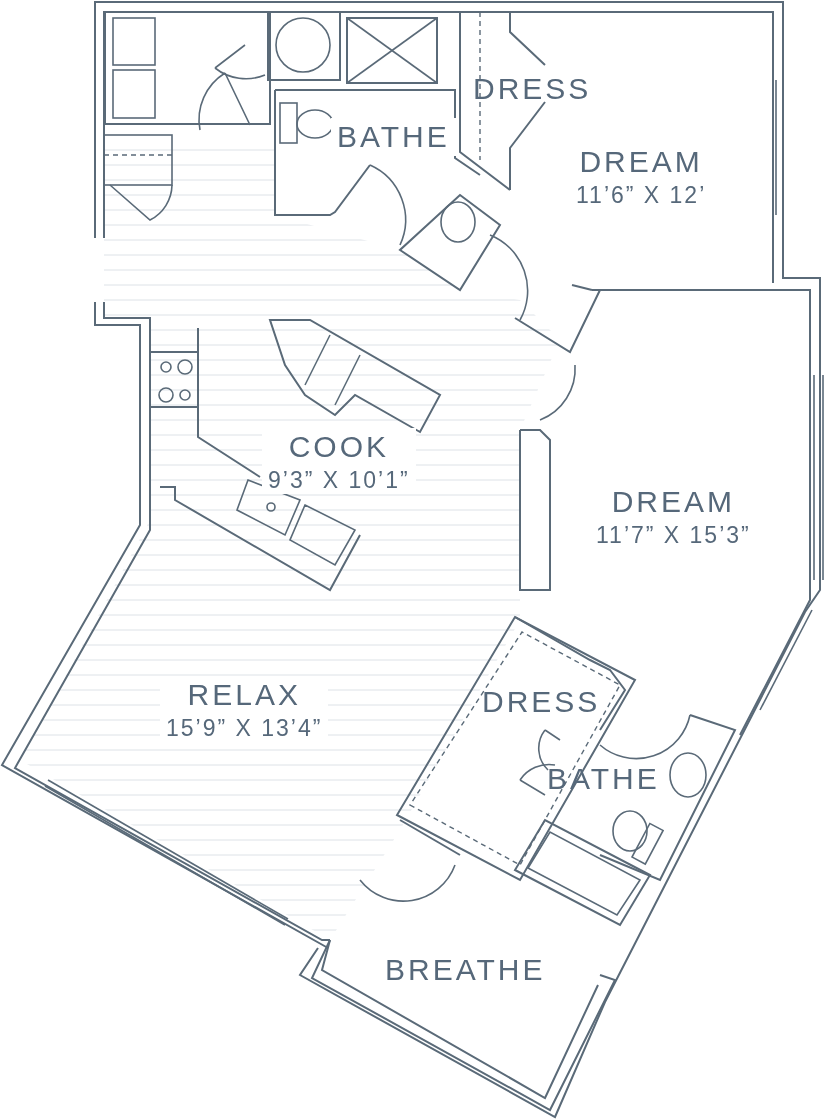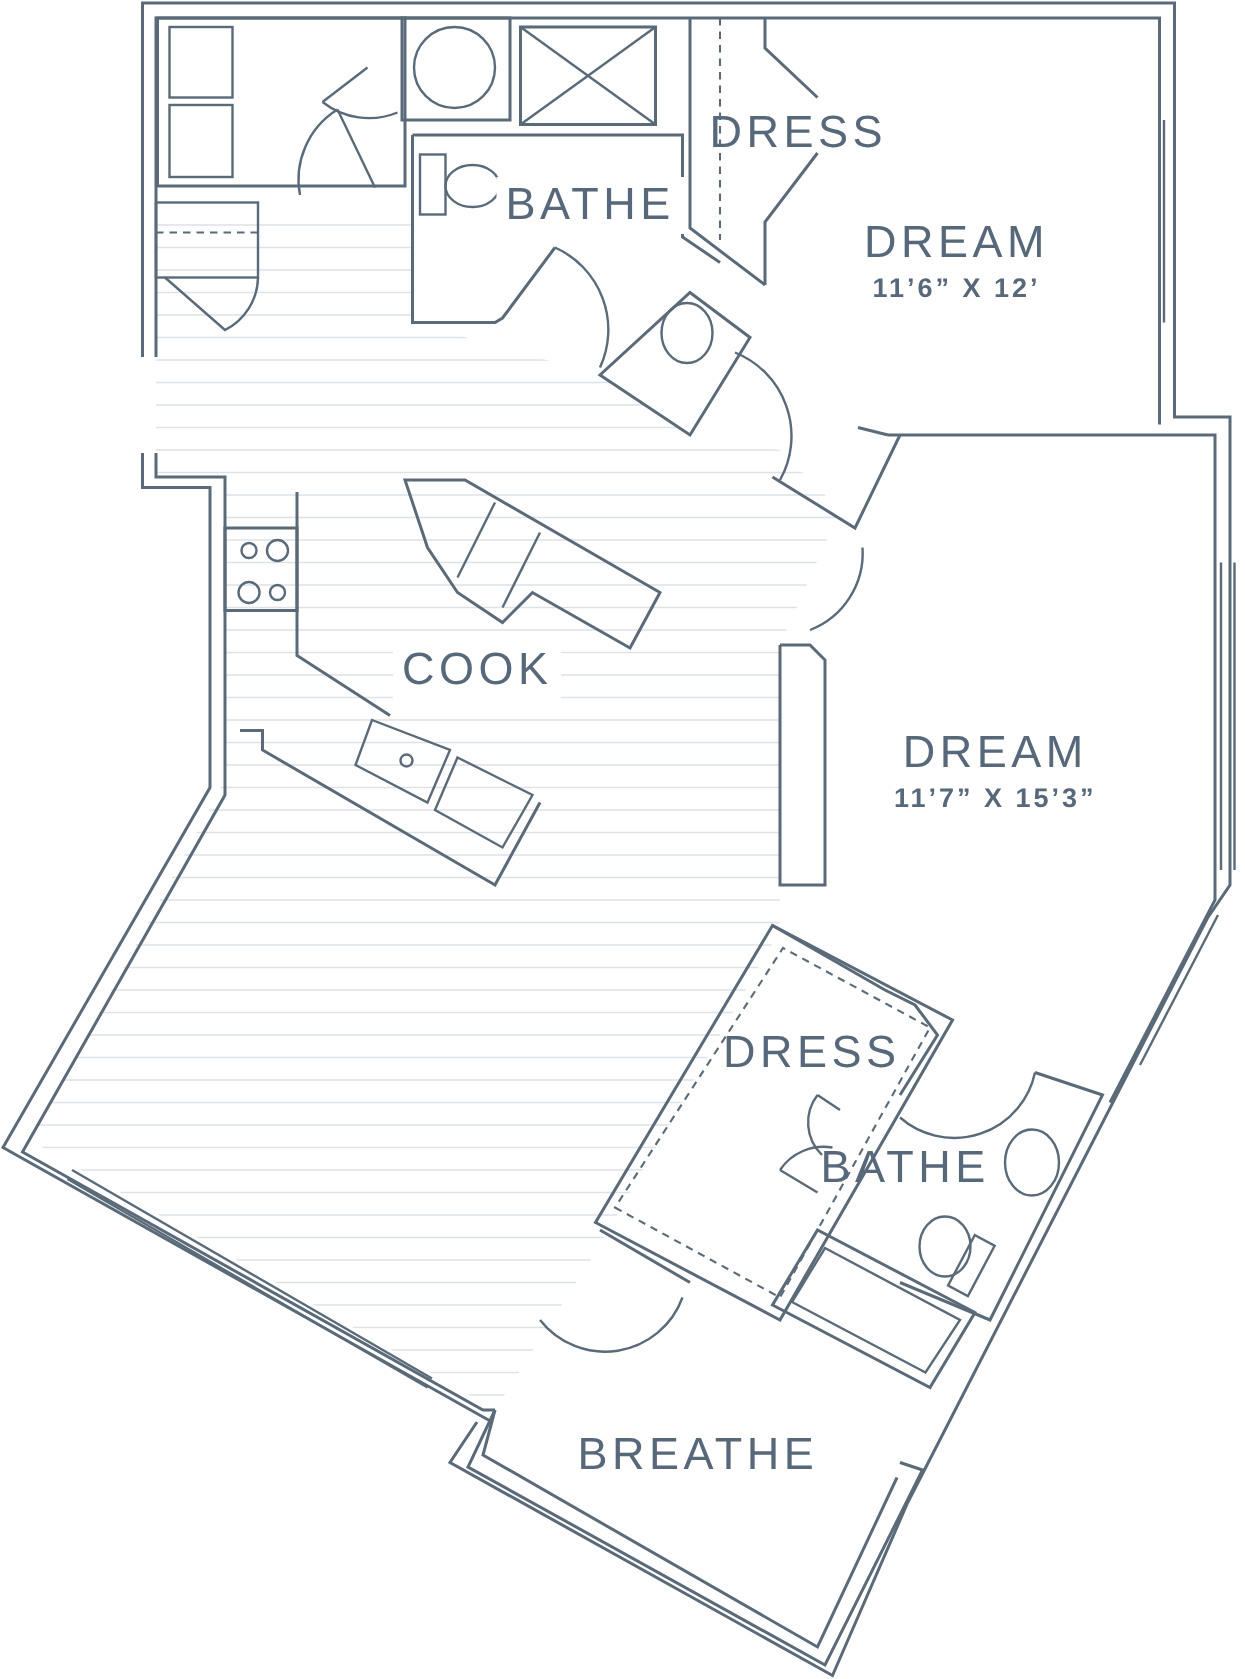--- a/index.html
+++ b/index.html
@@ -4,21 +4,21 @@
   <style>
     html, body { margin:0; padding:0; background:#ffffff; }
     body { width:830px; height:1119px; position:relative; overflow:hidden; }
     #plan { position:absolute; left:0; top:0; width:830px; height:1119px; }
     .wall { fill:none; stroke:#5a6a78; stroke-width:2; stroke-linejoin:miter; }
     .thin { fill:none; stroke:#5a6a78; stroke-width:1.6; }
     .dash { fill:none; stroke:#5a6a78; stroke-width:1.4; stroke-dasharray:5 4; }
     .floorline { stroke:#dde2e7; stroke-width:1; }
     .label { position:absolute; font-family:"Liberation Sans", sans-serif; color:#56687a; text-align:center; letter-spacing:3px; white-space:nowrap; background:#ffffff; padding:0 6px; line-height:1.25; }
     .room-name { font-size:30px; font-weight:400; display:block; }
-    .room-dim { font-size:18px; font-weight:700; letter-spacing:2px; display:block; }
+    .room-dim { font-size:23px; font-weight:400; letter-spacing:2px; display:block; }
   </style>
 </head>
 <body>
 
 <svg id="plan" viewBox="0 0 830 1119" xmlns="http://www.w3.org/2000/svg">
 
   <g>
     <clipPath id="livingClip">
       <polygon points="104,130 104,320 150,320 150,520 20,760 330,940 400,830 520,620 520,430 560,340 520,300 460,290 400,250 275,215 275,90 180,85 180,130"></polygon>
     </clipPath>
@@ -180,26 +180,29 @@
 </div>
 <div class="label" style="left:467px;top:70px;background:transparent;">
   <span class="room-name">DRESS</span>
 </div>
 <div class="label" style="left:570px;top:143px;">
   <span class="room-name">DREAM</span>
   <span class="room-dim">11’6” X 12’</span>
 </div>
 <div class="label" style="left:262px;top:428px;">
   <span class="room-name">COOK</span>
+  <span class="room-dim">9’3” X 10’1”</span>
 </div>
 <div class="label" style="left:590px;top:483px;">
   <span class="room-name">DREAM</span>
   <span class="room-dim">11’7” X 15’3”</span>
 </div>
 <div class="label" style="left:160px;top:676px;">
+  <span class="room-name">RELAX</span>
+  <span class="room-dim">15’9” X 13’4”</span>
 </div>
 <div class="label" style="left:476px;top:683px;background:transparent;">
   <span class="room-name">DRESS</span>
 </div>
 <div class="label" style="left:541px;top:760px;background:transparent;">
   <span class="room-name">BATHE</span>
 </div>
 <div class="label" style="left:379px;top:951px;background:transparent;">
   <span class="room-name">BREATHE</span>
 </div>

